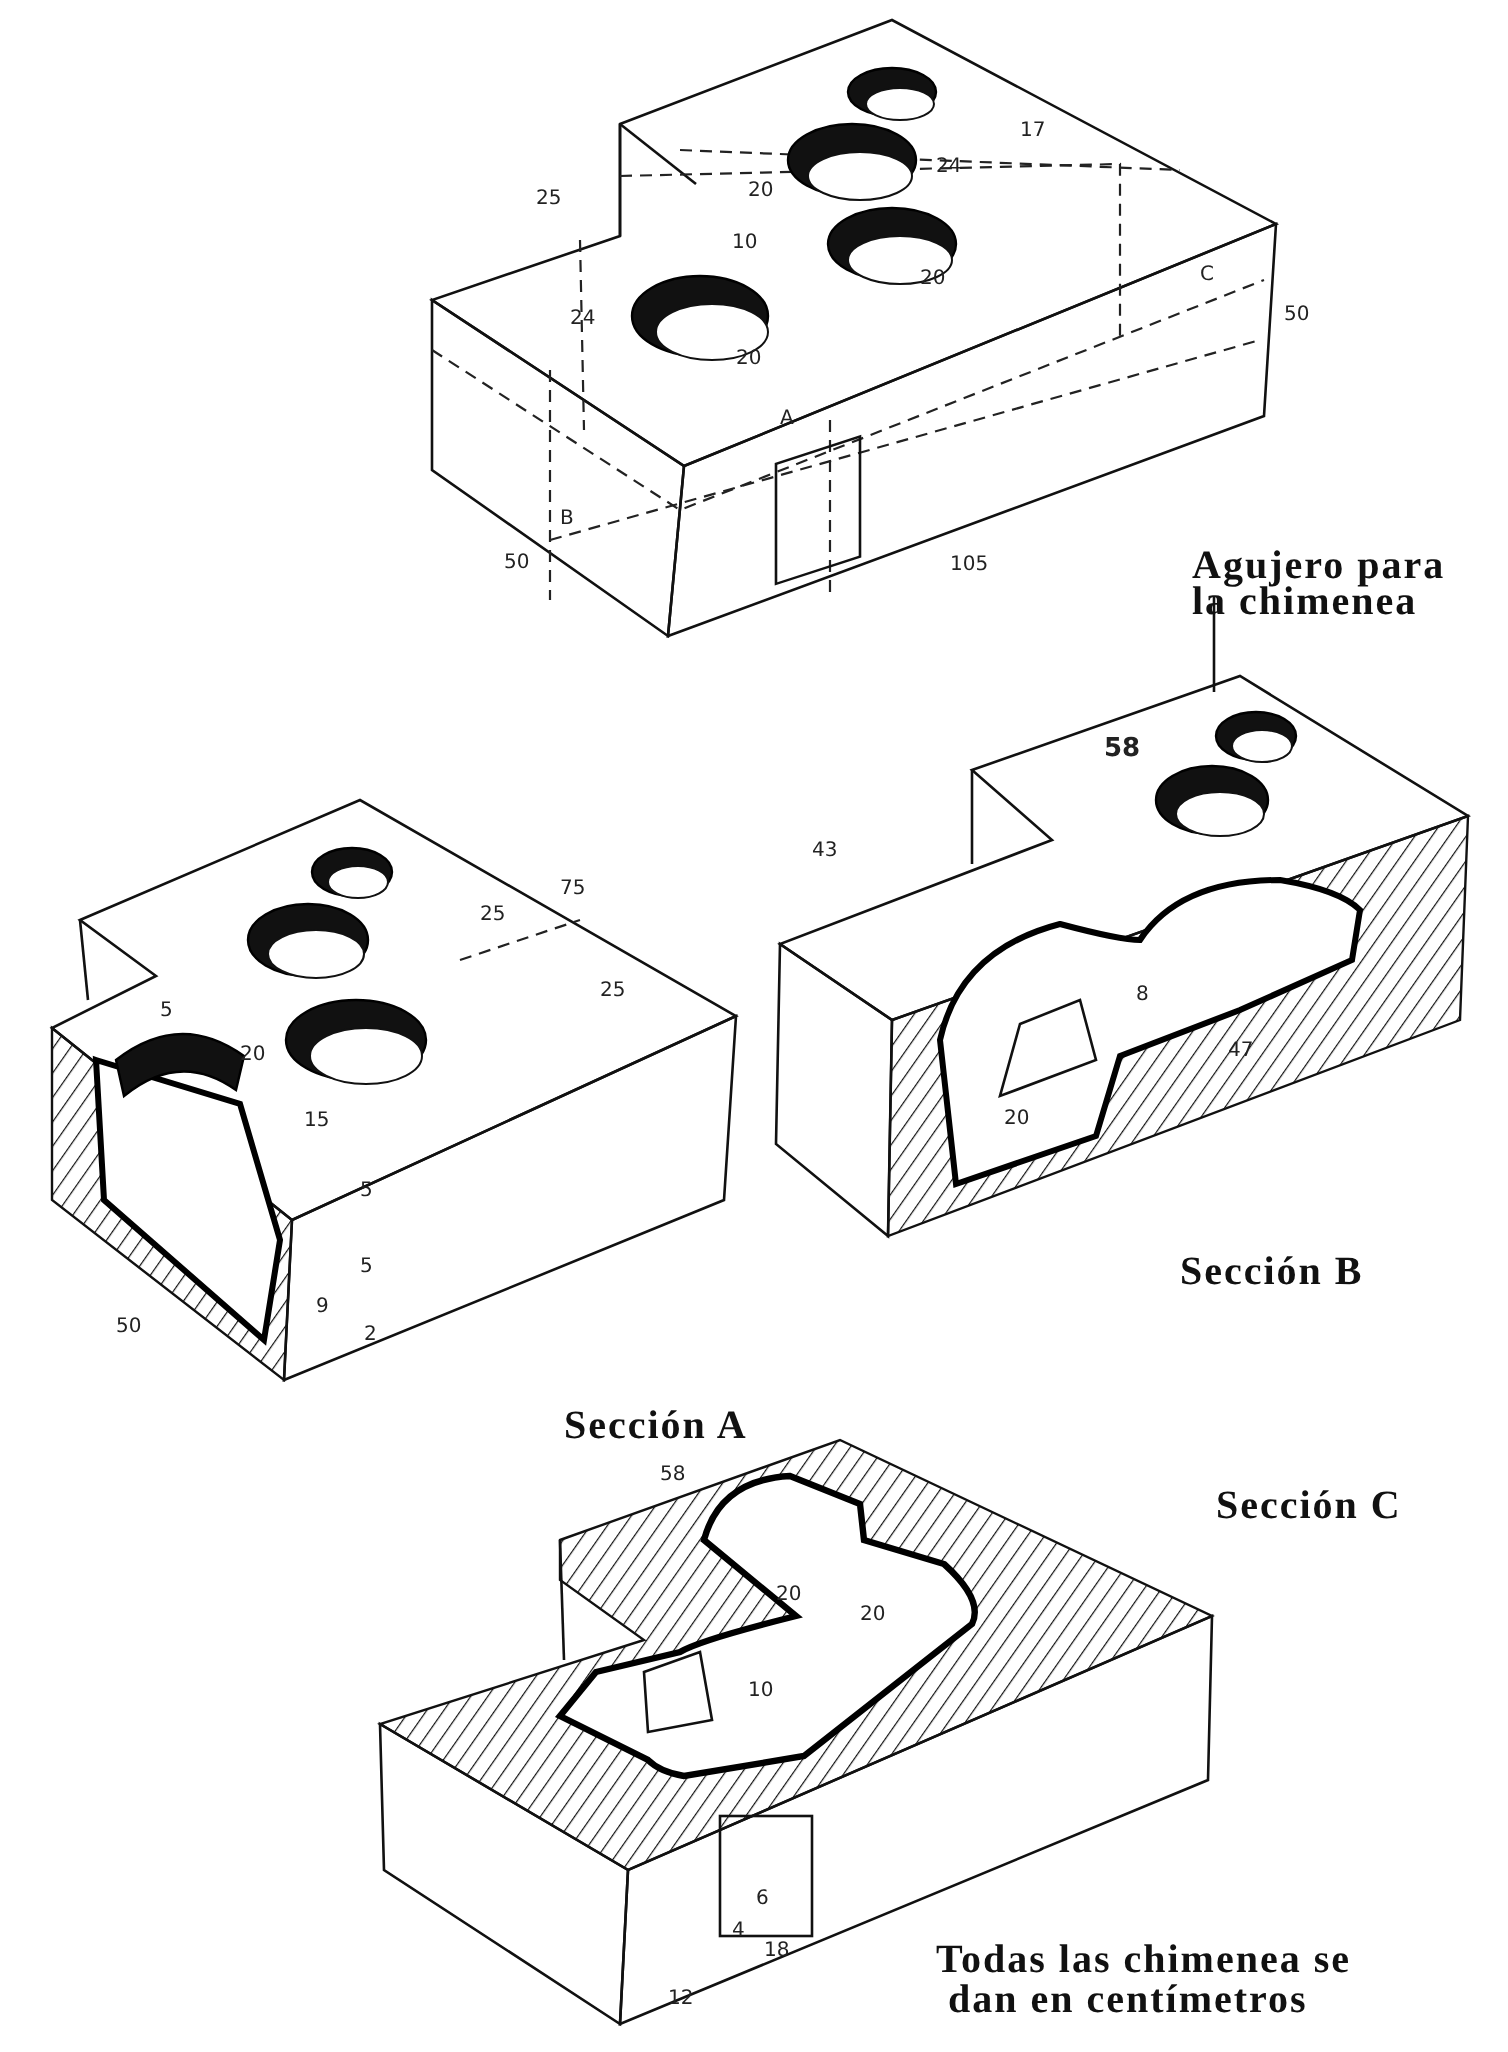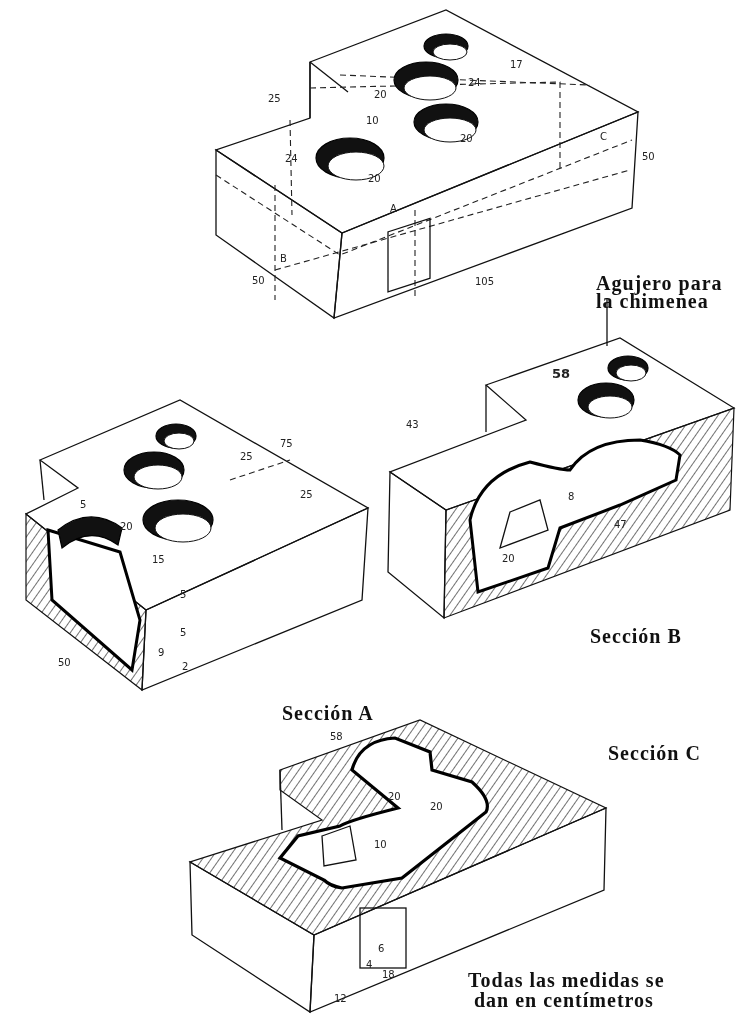--- a/index.html
+++ b/index.html
@@ -149,14 +149,14 @@
     <text class="dim" x="378" y="952">6</text>
     <text class="dim" x="366" y="968">4</text>
   </g>
 </svg>
 
 <div class="label" style="left:596px; top:274px; line-height:18px;">Agujero para
 la chimenea</div>
 <div class="label" style="left:282px; top:666px;margin-top:36px;">Sección A</div>
 <div class="label" style="left:590px; top:625px;">Sección B</div>
 <div class="label" style="left:588px; top:742px;margin-left:20px;">Sección C</div>
-<div class="label" style="left:468px; top:970px; line-height:20px;">Todas las medidas se
+<div class="label" style="left:468px; top:970px; line-height:20px;">Todas las chimenea se
  dan en centímetros</div>
 
 </body></html>

